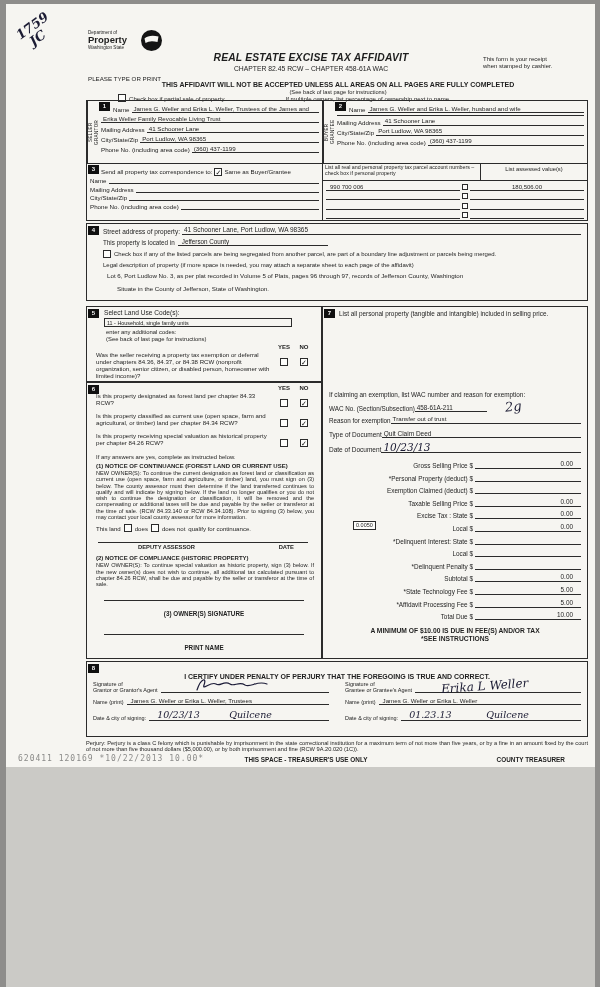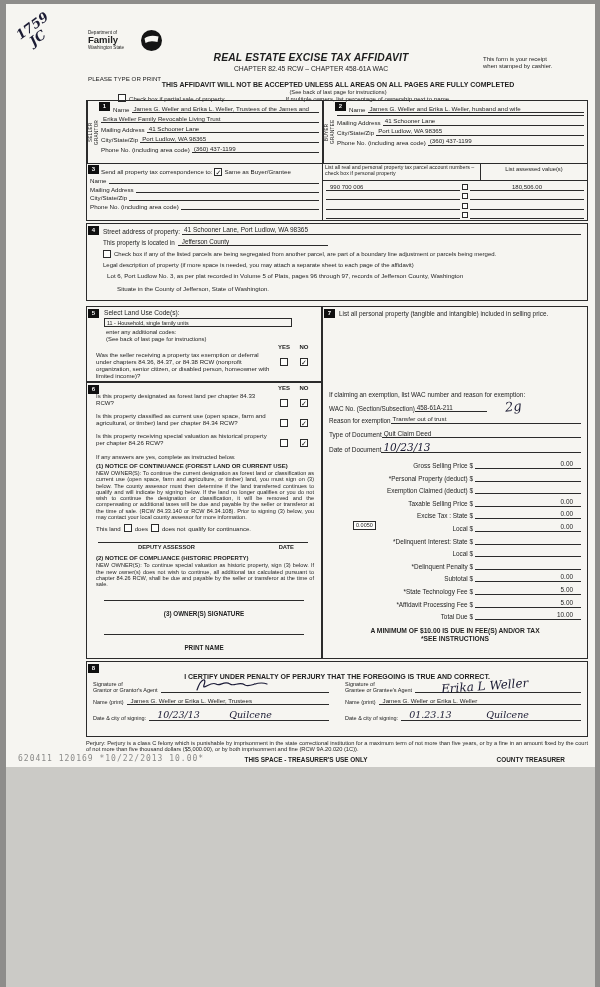--- a/index.html
+++ b/index.html
@@ -45,21 +45,21 @@
 
 <div class="sheet">
 
   <div class="abs hand b" style="left:12px;top:14px;transform:rotate(-36deg);font-size:13px;line-height:13px;">
     <div>1759</div>
     <div style="margin-left:7px;">JC</div>
   </div>
 
   <div class="abs" style="left:82px;top:26px;width:52px;">
     <div style="font-size:4.6px;">Department of</div>
-    <div class="b" style="font-size:9.5px;line-height:9.5px;">Family</div>
+    <div class="b" style="font-size:9.5px;line-height:9.5px;">Property</div>
     <div style="font-size:4.6px;">Washington State</div>
   </div>
   <div class="abs" style="left:134px;top:25px;">
     <svg width="23" height="23" viewBox="0 0 23 23">
         <circle cx="11.5" cy="11.5" r="10.5" fill="#141414"></circle>
         <path d="M4.5 9.5 Q9 5.5 18.5 7.5 L17.5 13 Q10 11 5.5 14 Z" fill="#f6f5f1"></path>
       </svg>
   </div>
   <div class="abs center b" style="left:140px;top:48px;width:330px;font-size:10.3px;letter-spacing:0.2px;font-style:italic;">REAL ESTATE EXCISE TAX AFFIDAVIT</div>
   <div class="abs center" style="left:140px;top:61px;width:330px;font-size:6.8px;">CHAPTER 82.45 RCW – CHAPTER 458-61A WAC</div>

